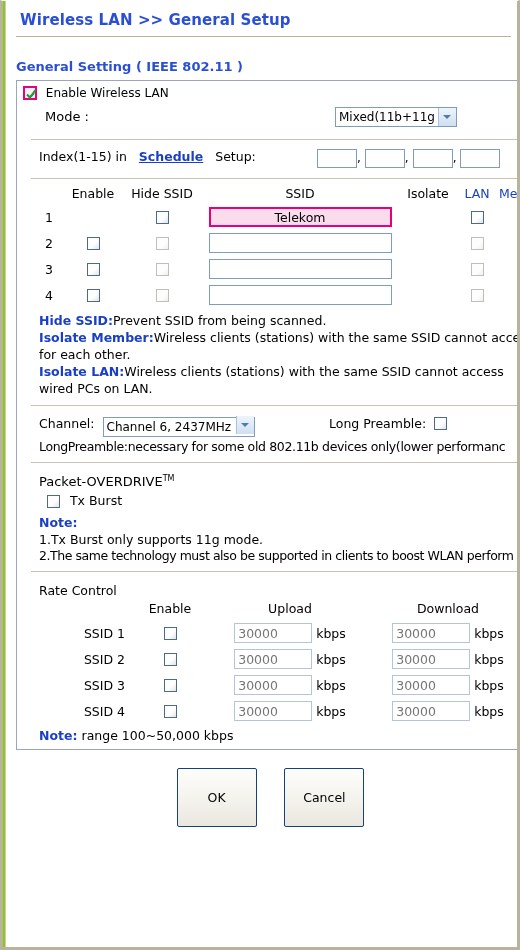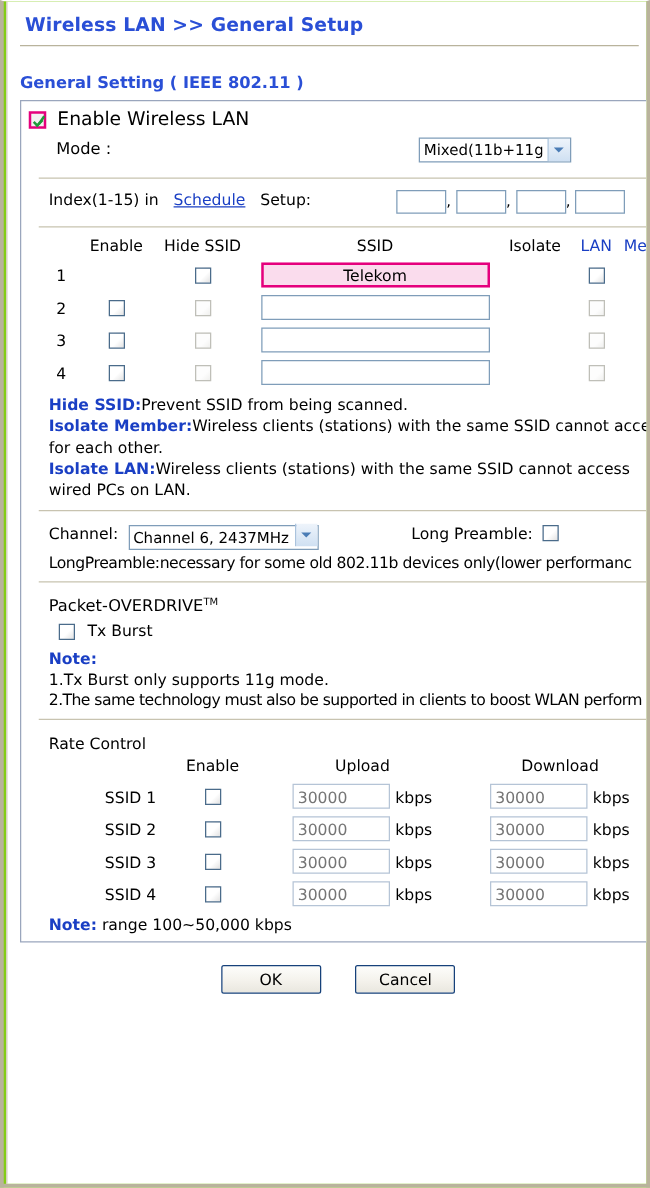--- a/index.html
+++ b/index.html
@@ -110,21 +110,21 @@
     content: "";
     position: absolute;
     left: 5px; top: 0px;
     width: 2px; height: 8px;
     background: #1f9b3a;
     transform: rotate(35deg);
     transform-origin: bottom left;
   }
 
   .lbl-enable-wlan {
-    font-size: 15px;
+    font-size: 12px;
     margin-left: 5px;
     vertical-align: 1px;
   }
   .mode-row {
     position: relative;
     height: 26px;
     padding-left: 28px;
     margin-top: 4px;
   }
   .mode-label {
@@ -177,21 +177,21 @@
     position: relative;
     height: 24px;
     padding-left: 22px;
     font-size: 12.5px;
     line-height: 22px;
     white-space: nowrap;
   }
   .sched-link {
     color: #1a3fc4;
     text-decoration: underline;
-    font-weight: normal;
+    font-weight: bold;
     cursor: pointer;
   }
   input.txt {
     font-family: "DejaVu Sans", "Liberation Sans", sans-serif;
     font-size: 12px;
     border: 1px solid #7f9db9;
     background: #ffffff;
     height: 19px;
     box-sizing: border-box;
     padding: 0 2px;
@@ -333,21 +333,21 @@
   .rc-note .k { color: #1a3fc4; font-weight: bold; }
 
   
   .btn-bar { text-align: center; padding: 18px 0 0 0; }
   button.xpbtn {
     font-family: "DejaVu Sans", "Liberation Sans", sans-serif;
     font-size: 12.5px;
     color: #000;
     background: linear-gradient(180deg,#fdfdfb 0%,#f4f2ec 55%,#e9e7df 100%);
     border: 1px solid #16417a;
-    padding: 3px 0;
+    padding: 21px 0;
     width: 80px;
     margin: 0 12px;
     border-radius: 2px;
     cursor: pointer;
   }
 </style>
 </head>
 <body>
 
 <div class="page-frame">

